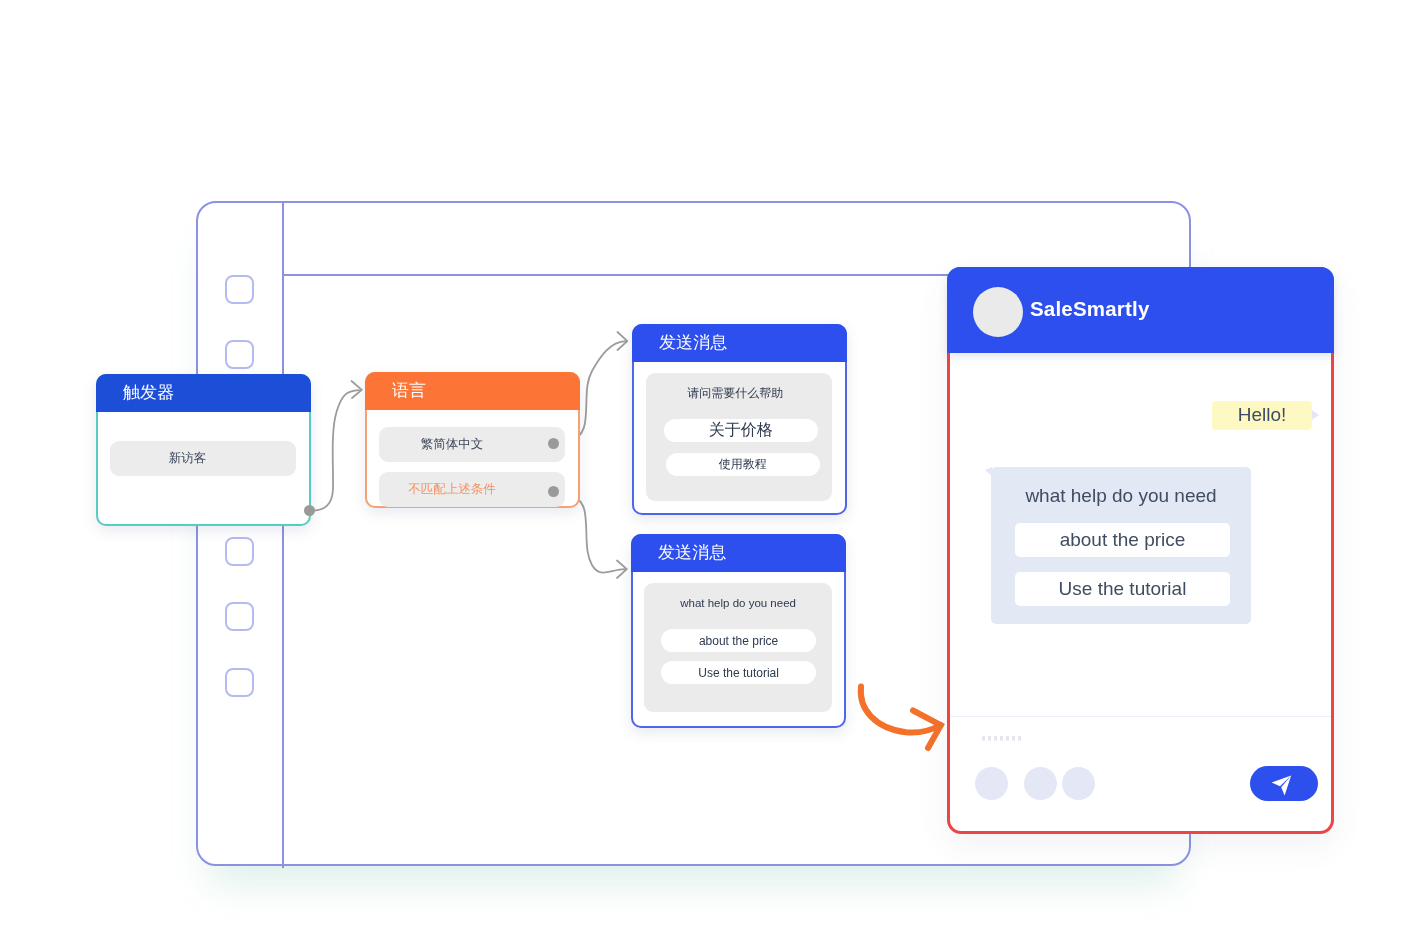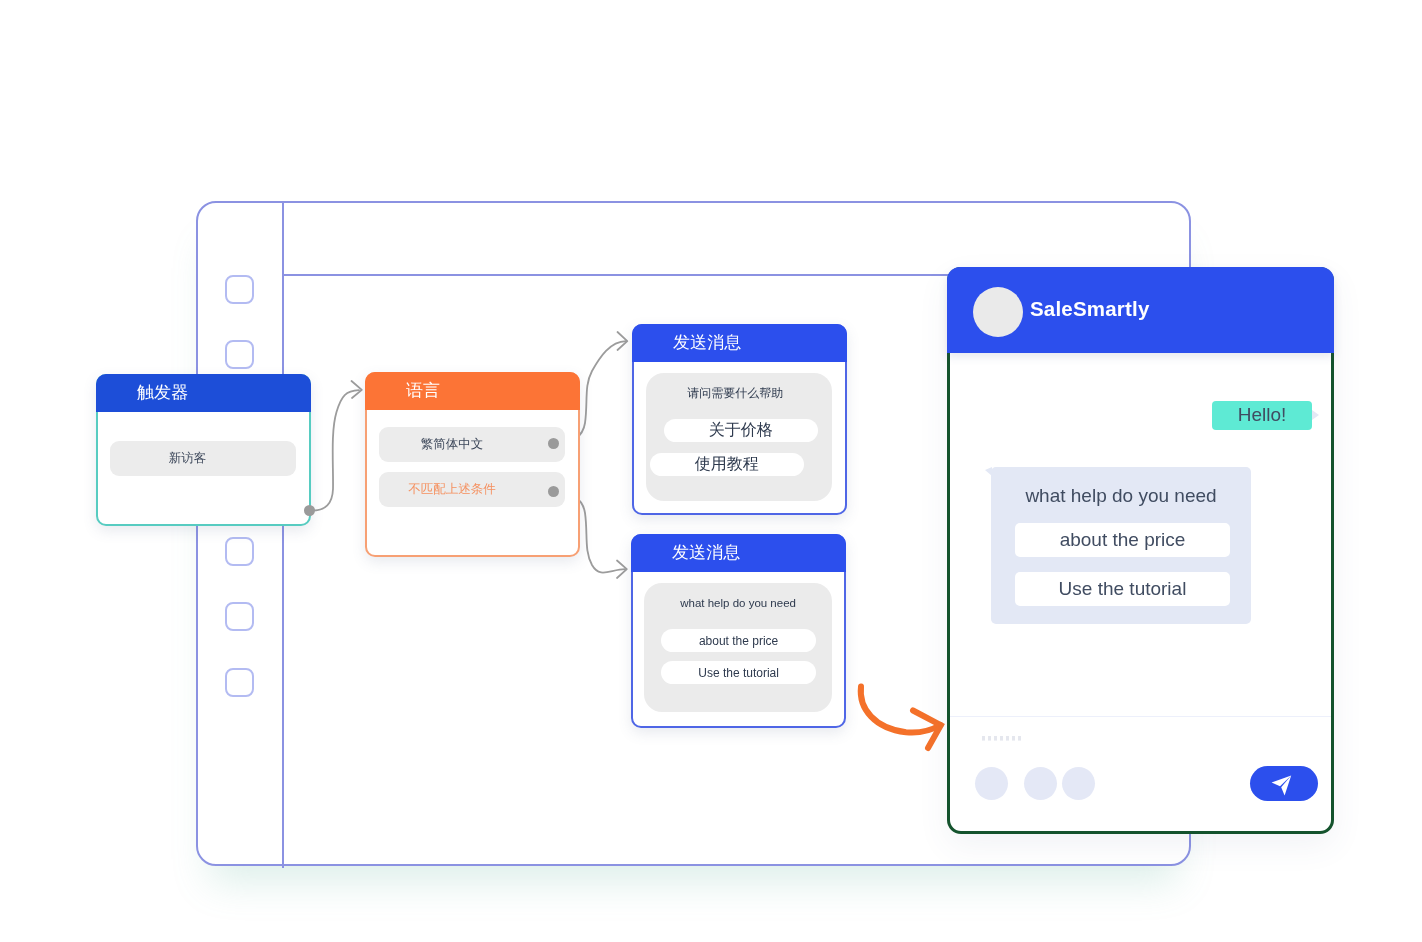--- a/index.html
+++ b/index.html
@@ -28,44 +28,44 @@
     position:absolute;left:26.5px;width:29.5px;height:29.5px;
     border:2px solid #b3bbf2;border-radius:8px;box-sizing:border-box;
   }
 
   
   .node{position:absolute;border-radius:10px;box-sizing:border-box;
         box-shadow:0 5px 14px rgba(80,90,130,.13);background:#fff;}
   .node-head{
     position:absolute;left:-2px;top:-2px;right:-2px;
     height:37.5px;border-radius:10px 10px 0 0;display:flex;align-items:center;
-    padding-left:41px;color:#fff;font-size:17px;letter-spacing:.1px;
+    padding-left:27px;color:#fff;font-size:17px;letter-spacing:.1px;
   }
   .pill{background:#ececec;border-radius:9px;display:flex;align-items:center;justify-content:center;
         font-size:12.5px;color:#3b4659;}
-  .msg-panel{position:absolute;background:#ebebeb;border-radius:18px;}
+  .msg-panel{position:absolute;background:#ebebeb;border-radius:9px;}
   .msg-prompt{position:absolute;left:0;right:0;text-align:center;color:#2e3a4e;}
   .msg-option{position:absolute;height:23px;background:#fff;border-radius:12px;
               display:flex;align-items:center;justify-content:center;color:#2e3a4e;}
 
   
   #chat{
     position:absolute;left:947px;top:267px;width:387px;height:567px;
-    background:#fff;border:3px solid #14532d;border-radius:14px;box-sizing:border-box;
+    background:#fff;border:3px solid #ef4444;border-radius:14px;box-sizing:border-box;
     box-shadow:0 12px 32px rgba(70,80,130,.07);
   }
   #chat-header{
     position:absolute;left:-3px;top:-3px;width:387px;height:86px;background:#2c4fed;
     border-radius:13px 13px 0 0;box-shadow:0 4px 9px rgba(70,80,130,.13);
   }
   #chat-avatar{position:absolute;left:25.5px;top:19.5px;width:50px;height:50px;border-radius:50%;background:#eaeaea;}
   #chat-brand{position:absolute;left:83px;top:30px;color:#fff;font-size:20.5px;font-weight:bold;letter-spacing:.2px;}
   #chat-body{position:absolute;left:-3px;top:80px;right:0;height:355px;}
   #bubble-user{
-    position:absolute;left:265px;top:50.5px;width:100px;height:29px;background:#5eead4;border-radius:4px;
+    position:absolute;left:265px;top:50.5px;width:100px;height:29px;background:#fef9c3;border-radius:4px;
     display:flex;align-items:center;justify-content:center;font-size:19px;color:#404c61;
   }
   #bubble-user:after{
     content:"";position:absolute;right:-7px;top:9.5px;
     border-top:5px solid transparent;border-bottom:5px solid transparent;border-left:7px solid #e3e8f5;
   }
   #bubble-bot{
     position:absolute;left:44px;top:117px;width:260px;height:157px;background:#e3e8f5;border-radius:5px;
   }
   #bubble-bot:before{
@@ -121,34 +121,34 @@
       <path d="M617,560.5 L626.8,569.2 L617,578"></path>
     </g>
   </svg>
 
   <div class="node" id="node-trigger" style="left:96px;top:374px;width:215px;height:152px;border:2px solid #57ccc1">
     <div class="node-head" style="background:#1d4ed8">触发器</div>
     <div class="pill" style="position:absolute;left:12px;top:65px;width:186px;height:35px;padding-right:31px;box-sizing:border-box">新访客</div>
   </div>
   <div class="dot" style="position:absolute;left:304px;top:505px;width:11px;height:11px;border-radius:50%;background:#9a9a9a"></div>
 
-  <div class="node" id="node-language" style="left:365px;top:372px;width:215px;height:185px;border:2px solid #f7a074">
+  <div class="node" id="node-language" style="left:365px;top:372px;width:215px;height:136px;border:2px solid #f7a074">
     <div class="node-head" style="background:#fc7436">语言</div>
     <div class="pill" style="position:absolute;left:12px;top:98px;width:186px;height:35px;padding-right:40px;box-sizing:border-box;color:#f5905f">不匹配上述条件</div>
     <div class="pill" style="position:absolute;left:12px;top:53px;width:186px;height:35px;padding-right:40px;box-sizing:border-box">繁简体中文</div>
   </div>
   <div class="dot" style="position:absolute;left:548px;top:438px;width:11px;height:11px;border-radius:50%;background:#9a9a9a"></div>
   <div class="dot" style="position:absolute;left:548px;top:486px;width:11px;height:11px;border-radius:50%;background:#9a9a9a"></div>
 
   <div class="node" id="node-msg-cn" style="left:632px;top:324px;width:215px;height:191px;border:2px solid #4f66e6">
     <div class="node-head" style="background:#2c4fed">发送消息</div>
     <div class="msg-panel" style="left:11.8px;top:47.4px;width:186px;height:128px">
       <div class="msg-prompt" style="top:12px;font-size:12px;padding-right:7px">请问需要什么帮助</div>
       <div class="msg-option" style="left:18px;top:46px;width:154px;font-size:16px">关于价格</div>
-      <div class="msg-option" style="left:4px;top:80px;width:154px;font-size:16px">使用教程</div>
+      <div class="msg-option" style="left:20px;top:80px;width:154px;font-size:12px">使用教程</div>
     </div>
   </div>
 
   <div class="node" id="node-msg-en" style="left:631px;top:534px;width:215px;height:194px;border:2px solid #4f66e6">
     <div class="node-head" style="background:#2c4fed">发送消息</div>
     <div class="msg-panel" style="left:11.1px;top:47.1px;width:188px;height:129px">
       <div class="msg-prompt" style="top:14px;font-size:11.5px">what help do you need</div>
       <div class="msg-option" style="left:17px;top:46px;width:155px;font-size:12px">about the price</div>
       <div class="msg-option" style="left:17px;top:78px;width:155px;font-size:12px">Use the tutorial</div>
     </div>

